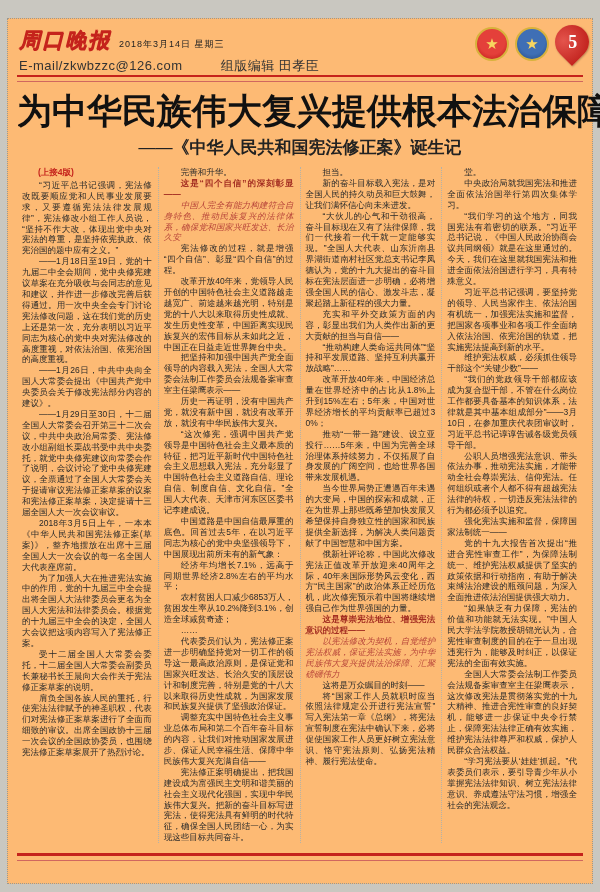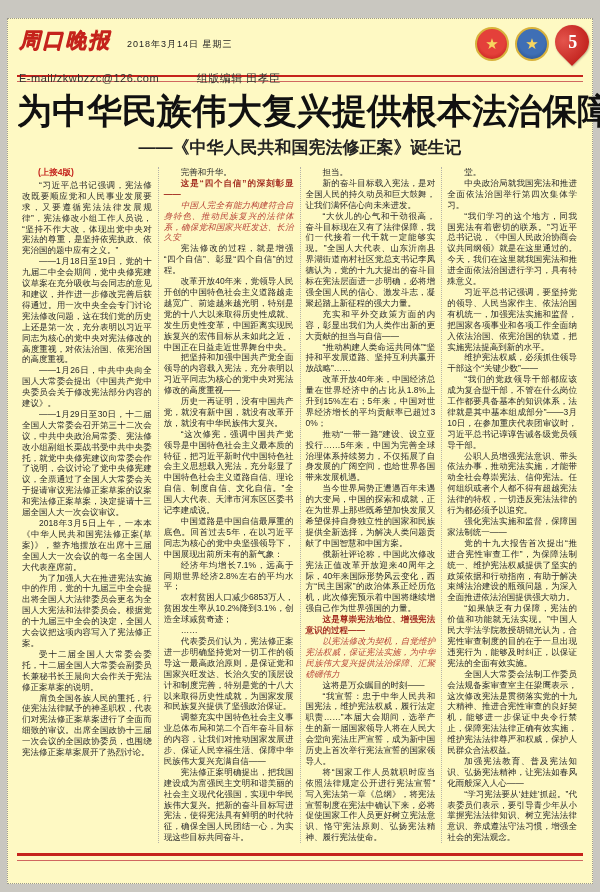--- a/index.html
+++ b/index.html
@@ -5,36 +5,36 @@
   html,body{margin:0;padding:0;}
   body{
     width:600px;height:892px;overflow:hidden;
     background:#c9c7c0;
     font-family:"Liberation Sans","DejaVu Sans",sans-serif;
   }
   .page{
     position:relative;box-sizing:border-box;
     margin:18px 7px 6px 7px;
     width:586px;height:866px;
-    background:#fef9c3;
+    background:#fdba74;
     border:1px dotted #9a9890;
     padding:8px 9px 6px 9px;
   }
   
   .masthead{position:relative;height:46px;}
   .mast-left{position:absolute;left:2px;top:2px;}
   .mast-line1{display:flex;align-items:flex-end;}
   .logo{
     color:#c5231c;font-weight:bold;font-style:italic;
     font-size:21px;letter-spacing:2px;line-height:22px;
     text-shadow:0.5px 0.5px 0 #c5231c;
     font-family:"Liberation Serif","DejaVu Serif",serif;
   }
-  .date{font-size:9px;color:#222;margin-left:16px;line-height:14px;letter-spacing:1px;}
-  .mast-line2{font-size:11px;color:#333;margin-top:20px;letter-spacing:.5px;}
+  .date{font-size:9px;color:#222;margin-left:8px;line-height:14px;letter-spacing:1px;}
+  .mast-line2{font-size:13px;color:#333;margin-top:6px;letter-spacing:.5px;}
   .mast-line2 .editor{margin-left:34px;}
   .mast-right{
     position:absolute;right:34px;top:0;
     display:flex;align-items:center;gap:6px;
   }
   .emblem{
     width:34px;height:34px;border-radius:50%;
     display:inline-flex;align-items:center;justify-content:center;
     font-size:15px;color:#f7d560;
     border:2px solid #d8b23c;box-sizing:border-box;
@@ -62,21 +62,21 @@
   
   h1.headline{
     margin:10px 0 2px 0;text-align:center;
     font-size:35px;line-height:40px;font-weight:900;color:#111;
     letter-spacing:0;white-space:nowrap;
     font-family:"Liberation Serif","DejaVu Serif",serif;
   }
   h2.subtitle{
     margin:4px 0 8px 0;text-align:center;
     font-size:17px;font-weight:600;color:#222;
-    font-family:Liberation Sans, sans-serif;
+    font-family:Liberation Serif, serif;
   }
   
   .columns{
     display:flex;height:676px;overflow:hidden;margin-top:4px;
   }
   .col{
     flex:1 1 0;min-width:0;overflow:hidden;
     padding:0 6px 0 5px;
     border-right:1px dotted #b4b2a8;
   }
@@ -131,21 +131,21 @@
         <p class="para p">为了加强人大在推进宪法实施中的作用，党的十九届三中全会提出将全国人大法律委员会更名为全国人大宪法和法律委员会。根据党的十九届三中全会的决定，全国人大会议把这项内容写入了宪法修正案。</p>
         <p class="para p">受十二届全国人大常委会委托，十二届全国人大常委会副委员长兼秘书长王晨向大会作关于宪法修正案草案的说明。</p>
         <p class="para p">肩负全国各族人民的重托，行使宪法法律赋予的神圣职权，代表们对宪法修正案草案进行了全面而细致的审议。出席全国政协十三届一次会议的全国政协委员，也围绕宪法修正案草案展开了热烈讨论。</p>
       </div>
       <div class="col">
         <p class="para p">完善和升华。</p>
         <p class="para sub">这是“四个自信”的深刻彰显——</p>
         <p class="para lede">中国人完全有能力构建符合自身特色、推动民族复兴的法律体系，确保党和国家兴旺发达、长治久安</p>
         <p class="para p">宪法修改的过程，就是增强“四个自信”、彰显“四个自信”的过程。</p>
         <p class="para p">改革开放40年来，党领导人民开创的中国特色社会主义道路越走越宽广、前途越来越光明，特别是党的十八大以来取得历史性成就、发生历史性变革，中国距离实现民族复兴的宏伟目标从未如此之近，中国正在日益走近世界舞台中央。</p>
-        <p class="para p">把坚持和加强中国共产党全面领导的内容载入宪法，充分表明以习近平同志为核心的党中央对宪法修改的高度重视——</p>
+        <p class="para p">把坚持和加强中国共产党全面领导的内容载入宪法，全国人大常委会法制工作委员会法规备案审查室主任梁鹰表示——</p>
         <p class="para p">历史一再证明，没有中国共产党，就没有新中国，就没有改革开放，就没有中华民族伟大复兴。</p>
         <p class="para p">“这次修宪，强调中国共产党领导是中国特色社会主义最本质的特征，把习近平新时代中国特色社会主义思想载入宪法，充分彰显了中国特色社会主义道路自信、理论自信、制度自信、文化自信。”全国人大代表、天津市河东区区委书记李建成说。</p>
         <p class="para p">中国道路是中国自信最厚重的底色。回首过去5年，在以习近平同志为核心的党中央坚强领导下，中国展现出前所未有的新气象：</p>
         <p class="para p">经济年均增长7.1%，远高于同期世界经济2.8%左右的平均水平；</p>
         <p class="para p">农村贫困人口减少6853万人，贫困发生率从10.2%降到3.1%，创造全球减贫奇迹；</p>
         <p class="para p">……</p>
         <p class="para p">代表委员们认为，宪法修正案进一步明确坚持党对一切工作的领导这一最高政治原则，是保证党和国家兴旺发达、长治久安的顶层设计和制度完善，特别是党的十八大以来取得历史性成就，为国家发展和民族复兴提供了坚强政治保证。</p>
         <p class="para p">调整充实中国特色社会主义事业总体布局和第二个百年奋斗目标的内容，让我们对推动国家发展进步、保证人民幸福生活、保障中华民族伟大复兴充满自信——</p>
         <p class="para p">宪法修正案明确提出，把我国建设成为富强民主文明和谐美丽的社会主义现代化强国，实现中华民族伟大复兴。把新的奋斗目标写进宪法，使得宪法具有鲜明的时代特征，确保全国人民团结一心，为实现这些目标共同奋斗。</p>
       </div>
@@ -155,34 +155,32 @@
         <p class="para p">“大伙儿的心气和干劲很高，奋斗目标现在又有了法律保障，我们一代接着一代干就一定能够实现。”全国人大代表、山东沂南县界湖街道南村社区党总支书记李凤德认为，党的十九大提出的奋斗目标在宪法层面进一步明确，必将增强全国人民的信心、激发斗志，凝聚起踏上新征程的强大力量。</p>
         <p class="para p">充实和平外交政策方面的内容，彰显出我们为人类作出新的更大贡献的担当与自信——</p>
         <p class="para p">“推动构建人类命运共同体”“坚持和平发展道路、坚持互利共赢开放战略”……</p>
         <p class="para p">改革开放40年来，中国经济总量在世界经济中的占比从1.8%上升到15%左右；5年来，中国对世界经济增长的平均贡献率已超过30%；</p>
         <p class="para p">推动“一带一路”建设、设立亚投行……5年来，中国为完善全球治理体系持续努力，不仅拓展了自身发展的广阔空间，也给世界各国带来发展机遇。</p>
         <p class="para p">当今世界局势正遭遇百年未遇的大变局，中国的探索和成就，正在为世界上那些既希望加快发展又希望保持自身独立性的国家和民族提供全新选择，为解决人类问题贡献了中国智慧和中国方案。</p>
         <p class="para p">俄新社评论称，中国此次修改宪法正值改革开放迎来40周年之际，40年来国际形势风云变化，西方“民主国家”的政治体系正经历危机，此次修宪预示着中国将继续增强自己作为世界强国的力量。</p>
         <p class="para sub">这是尊崇宪法地位、增强宪法意识的过程——</p>
         <p class="para lede">以宪法修改为契机，自觉维护宪法权威，保证宪法实施，为中华民族伟大复兴提供法治保障、汇聚磅礴伟力</p>
         <p class="para p">这将是万众瞩目的时刻——</p>
-        <p class="para p">“我宣誓：忠于中华人民共和国宪法，维护宪法权威，履行法定职责……”本届大会期间，选举产生的新一届国家领导人将在人民大会堂向宪法庄严宣誓，成为新中国历史上首次举行宪法宣誓的国家领导人。</p>
         <p class="para p">将“国家工作人员就职时应当依照法律规定公开进行宪法宣誓”写入宪法第一章《总纲》，将宪法宣誓制度在宪法中确认下来，必将促使国家工作人员更好树立宪法意识、恪守宪法原则、弘扬宪法精神、履行宪法使命。</p>
       </div>
       <div class="col">
         <p class="para p">堂。</p>
         <p class="para p">中央政治局就我国宪法和推进全面依法治国举行第四次集体学习。</p>
         <p class="para p">“我们学习的这个地方，同我国宪法有着密切的联系。”习近平总书记说，《中国人民政治协商会议共同纲领》就是在这里通过的。今天，我们在这里就我国宪法和推进全面依法治国进行学习，具有特殊意义。</p>
         <p class="para p">习近平总书记强调，要坚持党的领导、人民当家作主、依法治国有机统一，加强宪法实施和监督，把国家各项事业和各项工作全面纳入依法治国、依宪治国的轨道，把实施宪法提高到新的水平。</p>
         <p class="para p">维护宪法权威，必须抓住领导干部这个“关键少数”——</p>
         <p class="para p">“我们的党政领导干部都应该成为复合型干部，不管在什么岗位工作都要具备基本的知识体系，法律就是其中基本组成部分”——3月10日，在参加重庆代表团审议时，习近平总书记谆谆告诫各级党员领导干部。</p>
         <p class="para p">公职人员增强宪法意识、带头依法办事，推动宪法实施，才能带动全社会尊崇宪法、信仰宪法。任何组织或者个人都不得有超越宪法法律的特权，一切违反宪法法律的行为都必须予以追究。</p>
         <p class="para p">强化宪法实施和监督，保障国家法制统一——</p>
         <p class="para p">党的十九大报告首次提出“推进合宪性审查工作”，为保障法制统一、维护宪法权威提供了坚实的政策依据和行动指南，有助于解决束缚法治建设的瓶颈问题，为深入全面推进依法治国提供强大动力。</p>
         <p class="para p">“如果缺乏有力保障，宪法的价值和功能就无法实现。”中国人民大学法学院教授胡锦光认为，合宪性审查制度的目的在于一旦出现违宪行为，能够及时纠正，以保证宪法的全面有效实施。</p>
         <p class="para p">全国人大常委会法制工作委员会法规备案审查室主任梁鹰表示，这次修改宪法是贯彻落实党的十九大精神、推进合宪性审查的良好契机，能够进一步保证中央令行禁止，保障宪法法律正确有效实施，维护宪法法律尊严和权威，保护人民群众合法权益。</p>
-        <p class="para p">加强宪法教育、普及宪法知识、弘扬宪法精神，让宪法如春风化雨般深入人心——</p>
         <p class="para p">“学习宪法要从‘娃娃’抓起。”代表委员们表示，要引导青少年从小掌握宪法法律知识、树立宪法法律意识、养成遵法守法习惯，增强全社会的宪法观念。</p>
       </div>
     </div>
 
   <div class="red-rule bottom"></div>
 </div>
 
 </body></html>

